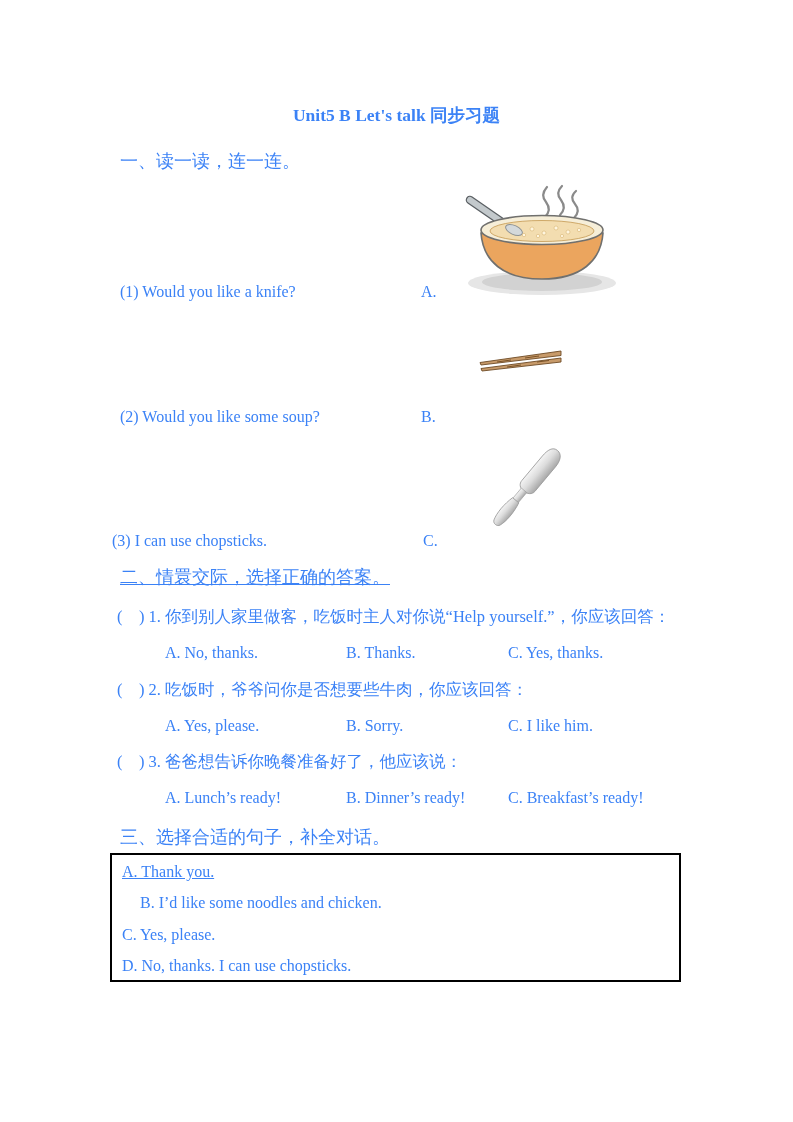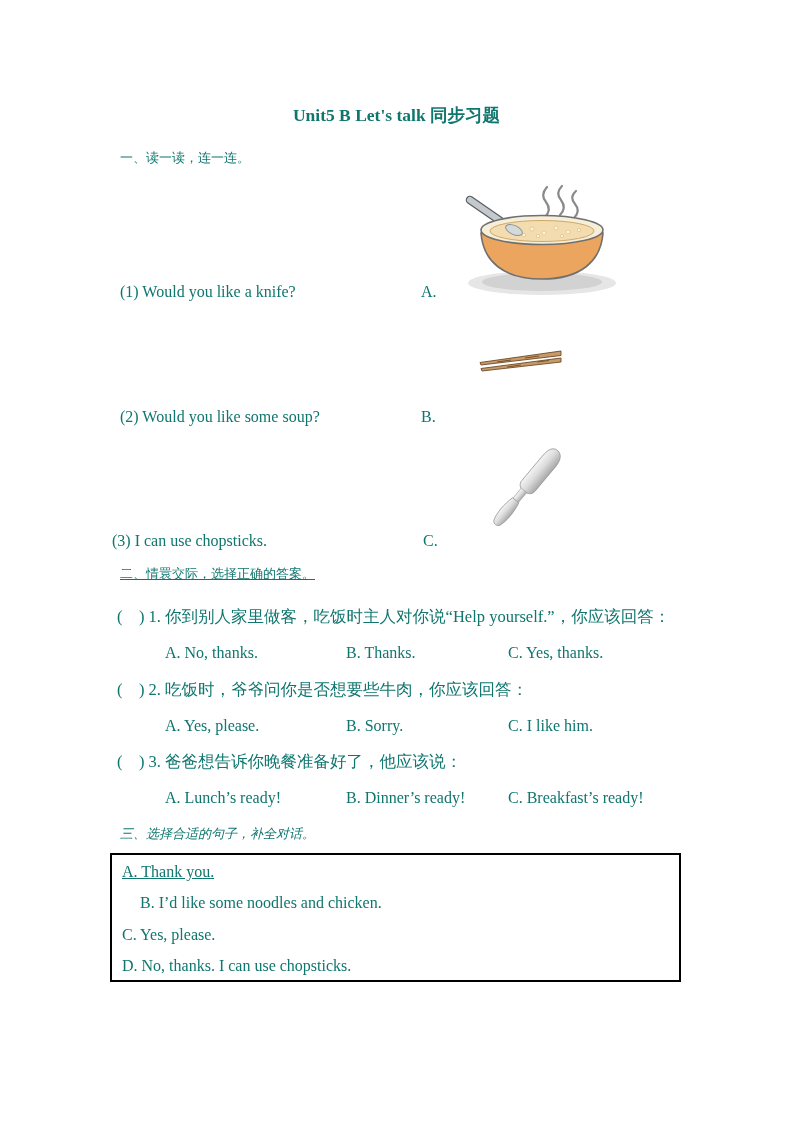--- a/index.html
+++ b/index.html
@@ -1,33 +1,33 @@
 <!DOCTYPE html>
 <html><head>
 <meta charset="utf-8">
 <style>
   html,body{margin:0;padding:0;background:#ffffff;}
   .page{
     position:relative;
     width:793px;height:1122px;
     background:#ffffff;
     font-family:"Liberation Serif","DejaVu Serif",serif;
-    color:#0f766e;
+    color:#3b82f6;
     overflow:hidden;
   }
   .abs{position:absolute;white-space:nowrap;}
   .title{
     top:103px;left:0;width:100%;
     text-align:center;
     font-weight:bold;
     font-size:17.5px;
   }
   .cn{font-size:16.5px;}
   .en{font-size:16px;}
-  .sec-head{font-size:13px;}
+  .sec-head{font-size:18px;}
   .answer-box{
     position:absolute;
     left:110px;top:853px;
     width:571px;height:129px;
     border:2px solid #000000;
     box-sizing:border-box;
   }
   .box-line{position:absolute;left:10px;font-size:16px;white-space:nowrap;}
   svg{display:block;}
 </style>
@@ -122,21 +122,21 @@
   <div class="abs cn" style="left:117px;top:679px;">(　) 2. 吃饭时，爷爷问你是否想要些牛肉，你应该回答：</div>
   <div class="abs en" style="left:165px;top:717px;">A. Yes, please.</div>
   <div class="abs en" style="left:346px;top:717px;">B. Sorry.</div>
   <div class="abs en" style="left:508px;top:717px;">C. I like him.</div>
 
   <div class="abs cn" style="left:117px;top:751px;">(　) 3. 爸爸想告诉你晚餐准备好了，他应该说：</div>
   <div class="abs en" style="left:165px;top:789px;">A. Lunch’s ready!</div>
   <div class="abs en" style="left:346px;top:789px;">B. Dinner’s ready!</div>
   <div class="abs en" style="left:508px;top:789px;">C. Breakfast’s ready!</div>
 
-  <div class="abs sec-head" style="left:120px;top:825px;font-style:italic;">三、选择合适的句子，补全对话。</div>
+  <div class="abs sec-head" style="left:120px;top:825px;">三、选择合适的句子，补全对话。</div>
 
   <div class="answer-box">
     <div class="box-line" style="top:8px;text-decoration:underline;">A. Thank you.</div>
     <div class="box-line" style="top:39px;margin-left:18px;">B. I’d like some noodles and chicken.</div>
     <div class="box-line" style="top:71px;">C. Yes, please.</div>
     <div class="box-line" style="top:102px;">D. No, thanks. I can use chopsticks.</div>
   </div>
 
 
 </div>

